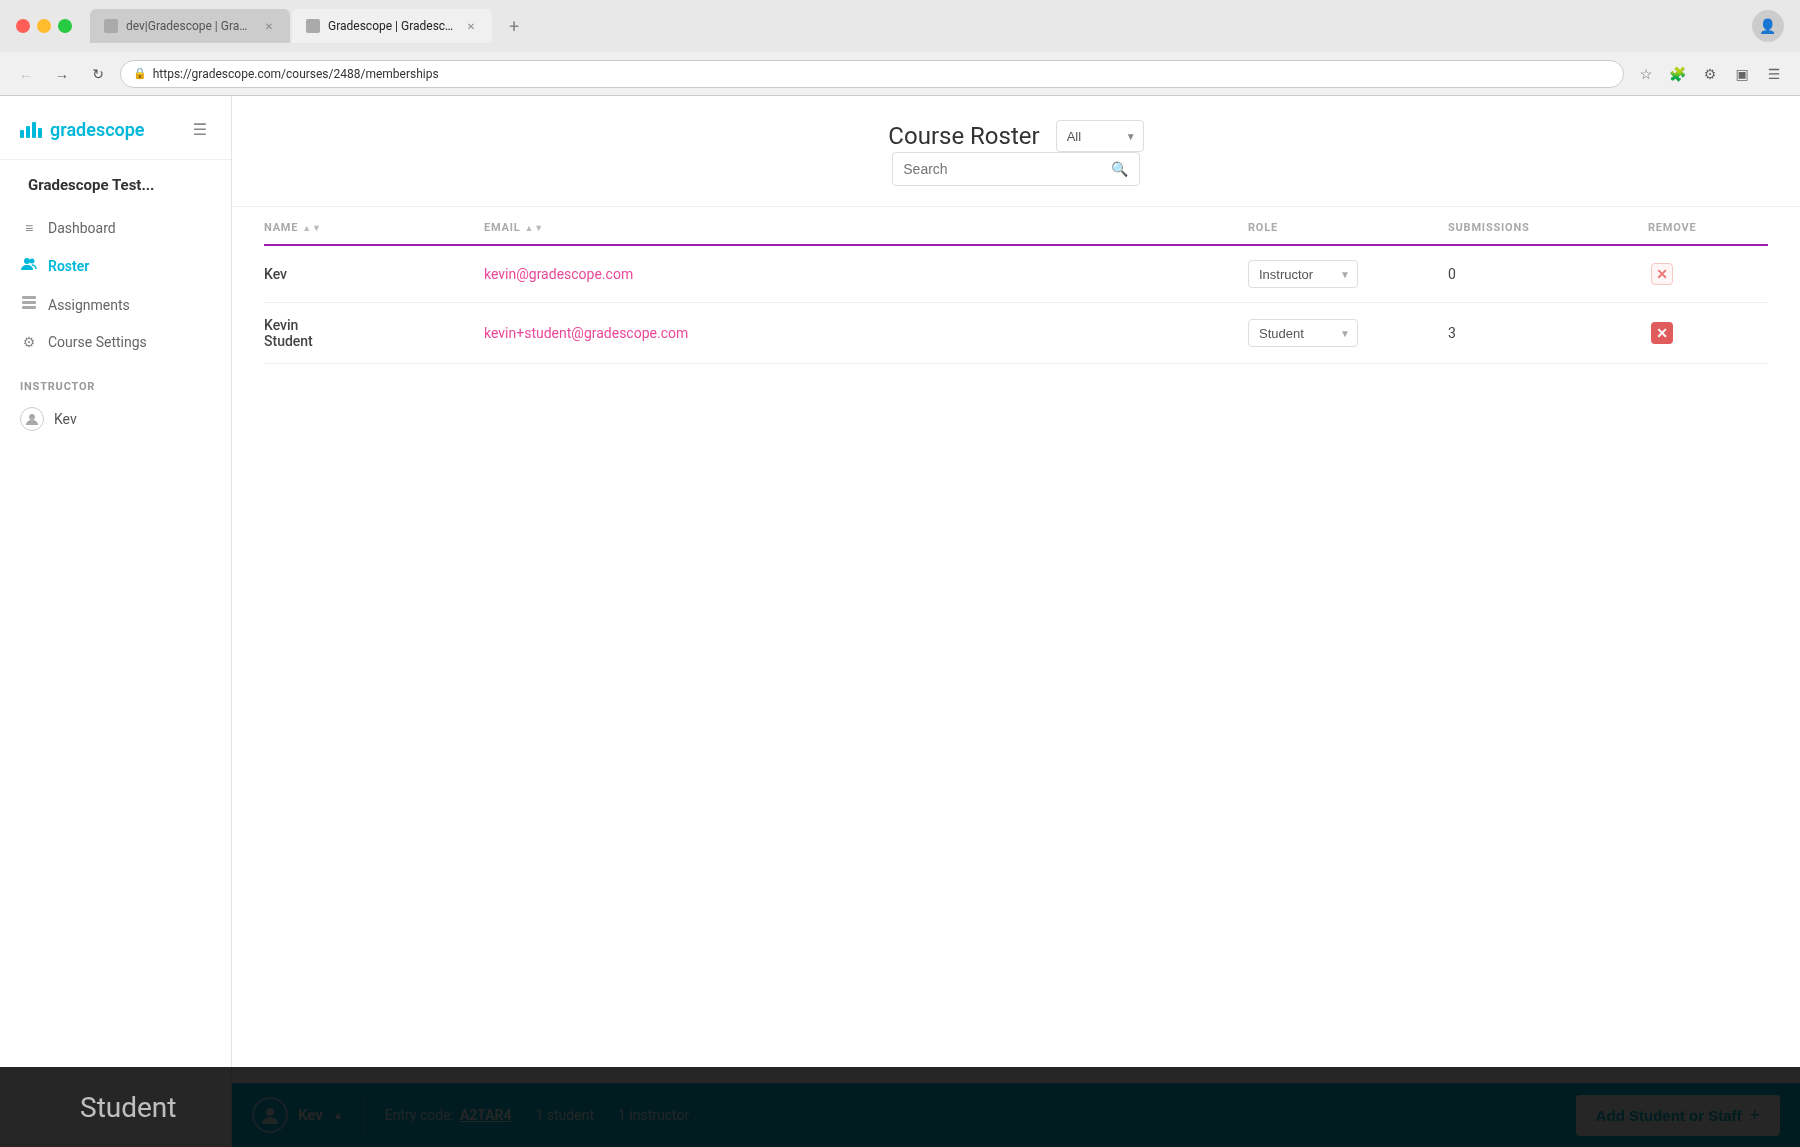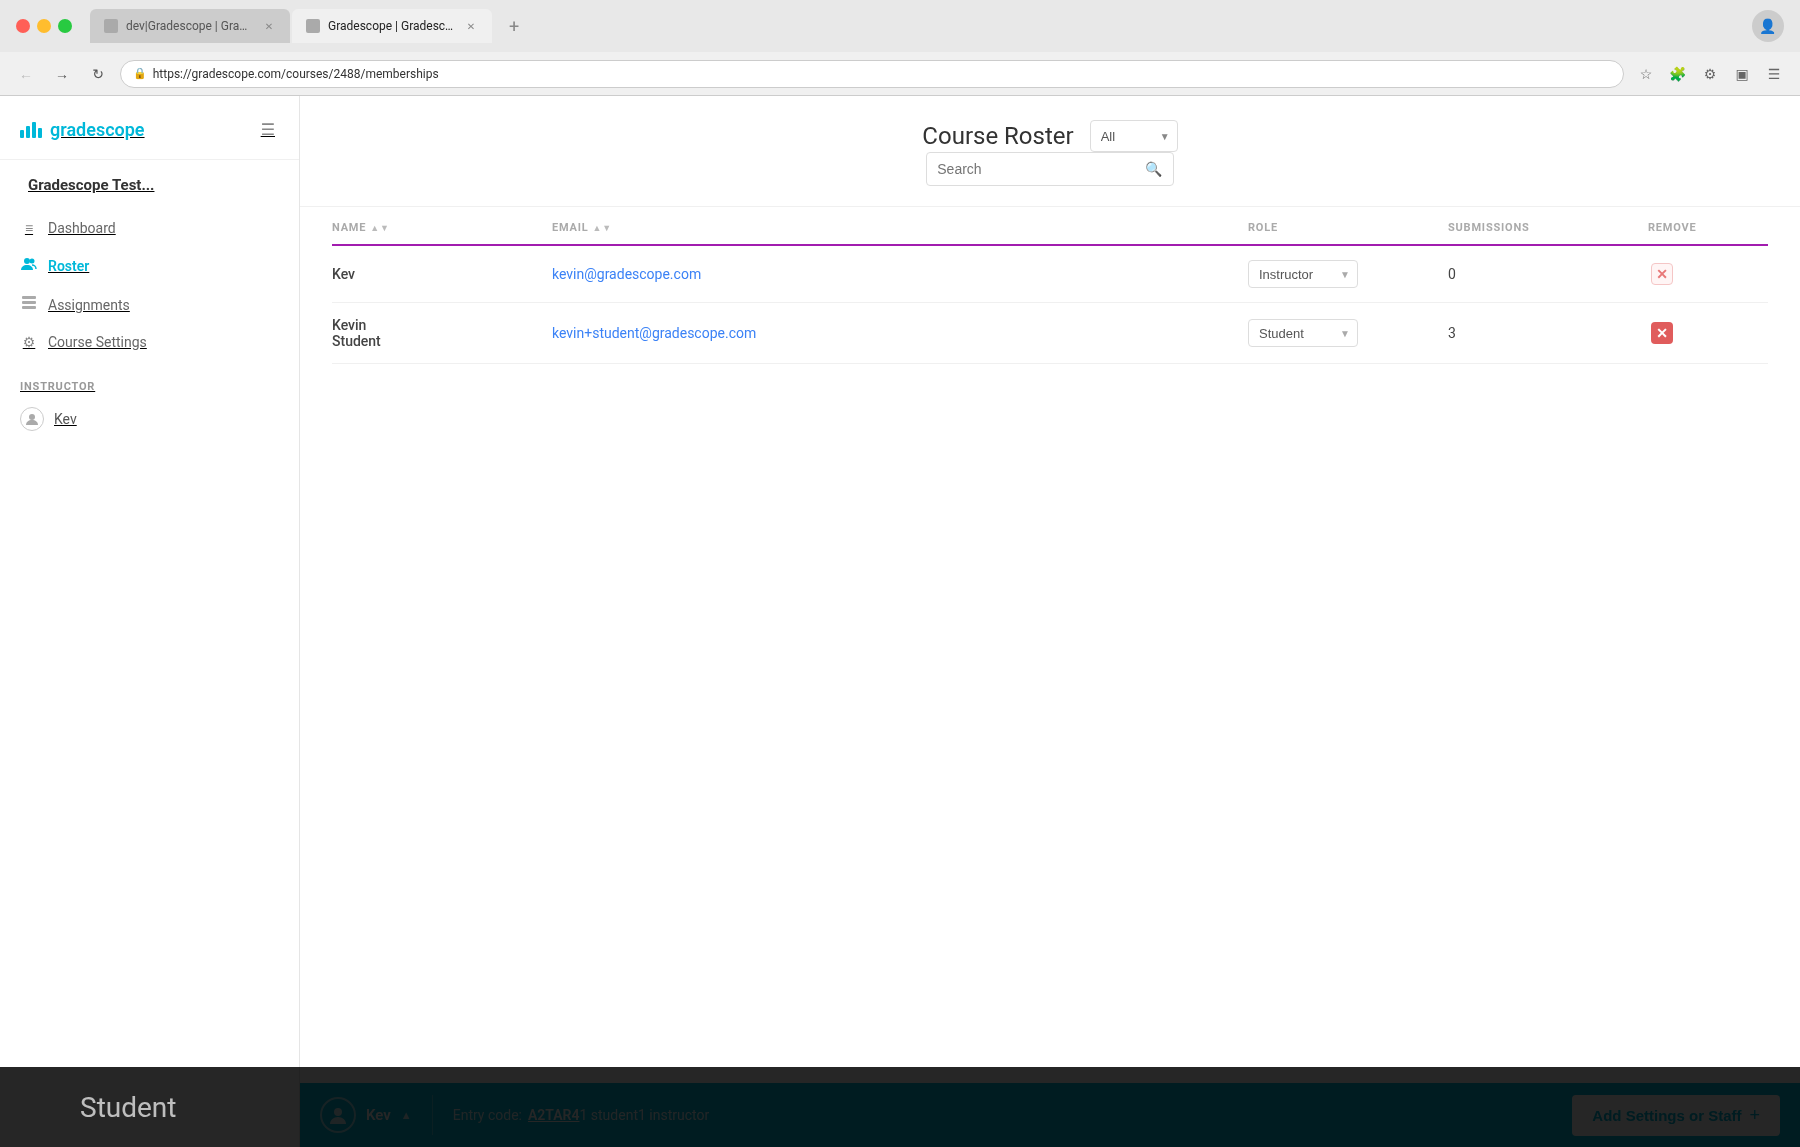--- a/index.html
+++ b/index.html
@@ -145,27 +145,26 @@
     
     .app-window {
       display: flex;
       height: calc(1147px - 52px - 44px);
       background: #fff;
       position: relative;
     }
 
     
     .sidebar {
-      width: 300px;
+      width: 232px;
       background: #fff;
       border-right: 1px solid #e5e5e5;
       display: flex;
       flex-direction: column;
       flex-shrink: 0;
-      text-decoration: underline;
     }
     .sidebar-header {
       padding: 20px 20px 16px;
       display: flex;
       align-items: center;
       justify-content: space-between;
       border-bottom: 1px solid #f0f0f0;
     }
     .logo-area {
       display: flex;
@@ -361,21 +360,21 @@
       padding: 14px 0;
       border-bottom: 1px solid #f0f0f0;
       align-items: center;
     }
     .td {
       font-size: 14px;
       color: #444;
       padding-right: 12px;
     }
     .td.name { font-weight: 500; }
-    .td.email { color: #3b82f6; }
+    .td.email { color: #ec4899; }
 
     .role-select-wrapper {
       position: relative;
       display: inline-block;
     }
     .role-select {
       height: 28px;
       border: 1px solid #ddd;
       border-radius: 4px;
       padding: 0 24px 0 10px;
@@ -455,20 +454,21 @@
       color: rgba(255,255,255,0.8);
     }
     .bottom-divider {
       width: 1px;
       height: 40px;
       background: rgba(255,255,255,0.3);
     }
     .bottom-stats {
       display: flex;
       align-items: center;
+      gap: 24px;
       flex: 1;
       color: #fff;
       font-size: 14px;
     }
     .entry-code {
       display: flex;
       align-items: center;
       gap: 6px;
     }
     .entry-code-label { color: rgba(255,255,255,0.85); }
@@ -723,21 +723,21 @@
       <div class="bottom-divider"></div>
       <div class="bottom-stats">
         <div class="entry-code">
           <span class="entry-code-label">Entry code:</span>
           <span class="entry-code-value">A2TAR4</span>
         </div>
         <span class="stat-item">1 student</span>
         <span class="stat-item">1 instructor</span>
       </div>
       <button class="add-students-btn">
-        <span>Add Settings or Staff</span>
+        <span>Add Student or Staff</span>
         <span class="plus-icon">+</span>
       </button>
     </div>
   </div>
 </div>
 
 <div class="bottom-hint">
   <span class="hint-text">Student</span>
 </div>
 

